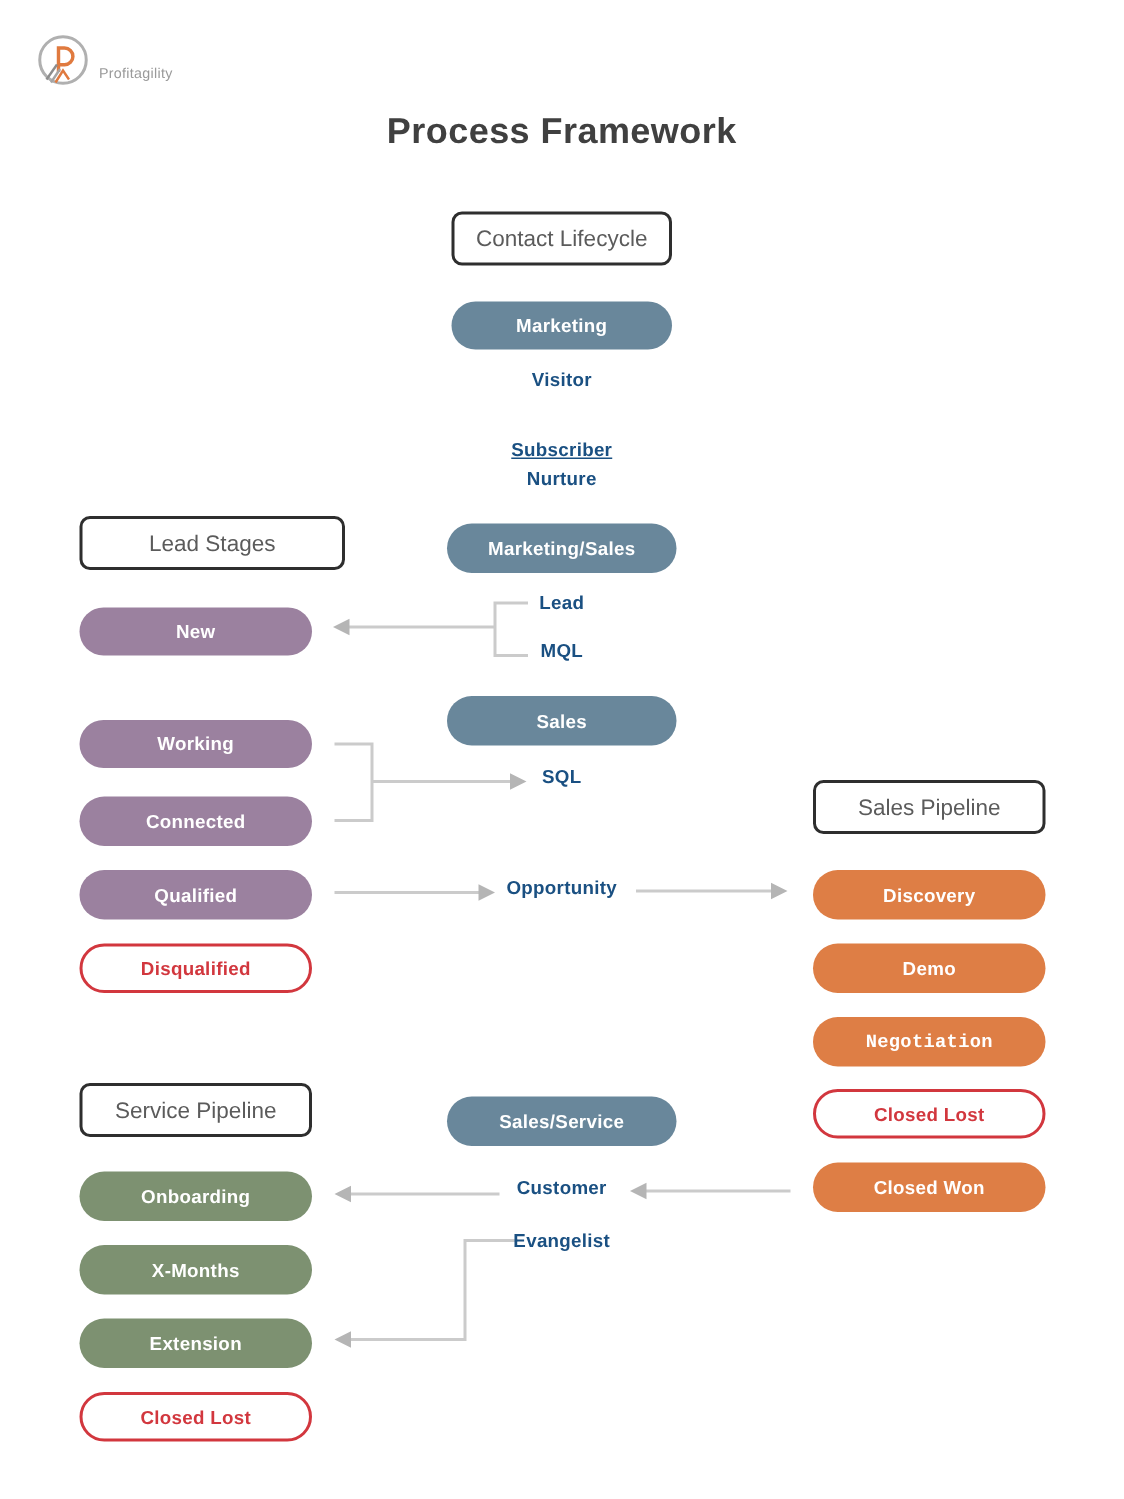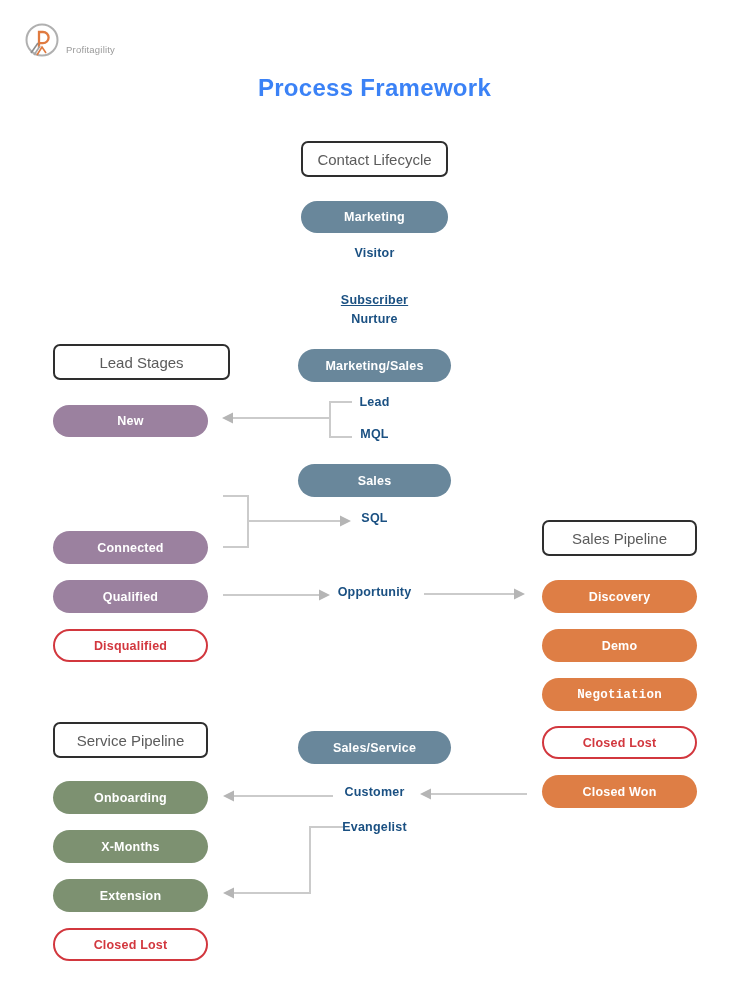--- a/index.html
+++ b/index.html
@@ -2,21 +2,21 @@
 <html style="--slate: #69879b; --purple: #9b819f; --green: #7d9171; --orange: #de7e45; --red: #d2373e; --navy: #1a5082; --line: #cbcbcb; --arrow: #b5b5b5;"><head>
 <meta charset="utf-8">
 <style>
   html,body{margin:0;padding:0;background:#ffffff;}
   .canvas{
     position:relative;width:749px;height:999px;background:#ffffff;
     font-family:"Liberation Sans",sans-serif;overflow:hidden;padding-left:16px;
   }
   .title{
     position:absolute;left:0;top:74px;width:749px;text-align:center;
-    font-size:24px;font-weight:bold;color:#3b82f6;letter-spacing:.3px;
+    font-size:24px;font-weight:bold;color:#404040;letter-spacing:.3px;
   }
   .logo{position:absolute;left:23px;top:22px;width:38px;height:38px;}
   .logo-text{
     position:absolute;left:66px;top:44px;font-size:9.5px;color:#9a9a9a;letter-spacing:.2px;
   }
   .outline-box{
     position:absolute;box-sizing:border-box;background:#fff;
     border:2px solid #2e2e2e;border-radius:7px;
     display:flex;align-items:center;justify-content:center;
     color:#5b5b5b;font-size:15px;
@@ -106,20 +106,21 @@
   <div class="flow-label" style="left:298px;top:427px;">MQL</div>
   <div class="pill slate" style="left:298px;top:464px;width:153px;height:33px;">Sales</div>
   <div class="flow-label" style="left:298px;top:511px;">SQL</div>
   <div class="flow-label" style="left:298px;top:585px;">Opportunity</div>
   <div class="pill slate" style="left:298px;top:731px;width:153px;height:33px;">Sales/Service</div>
   <div class="flow-label" style="left:298px;top:785px;">Customer</div>
   <div class="flow-label" style="left:298px;top:820px;">Evangelist</div>
 
   <div class="outline-box" style="left:53px;top:344px;width:177px;height:36px;">Lead Stages</div>
   <div class="pill purple" style="left:53px;top:405px;width:155px;height:32px;">New</div>
+  <div class="pill purple" style="left:53px;top:480px;width:155px;height:32px;">Working</div>
   <div class="pill purple" style="left:53px;top:531px;width:155px;height:33px;">Connected</div>
   <div class="pill purple" style="left:53px;top:580px;width:155px;height:33px;">Qualified</div>
   <div class="pill red-outline" style="left:53px;top:629px;width:155px;height:33px;">Disqualified</div>
 
   <div class="outline-box" style="left:542px;top:520px;width:155px;height:36px;">Sales Pipeline</div>
   <div class="pill orange" style="left:542px;top:580px;width:155px;height:33px;">Discovery</div>
   <div class="pill orange" style="left:542px;top:629px;width:155px;height:33px;">Demo</div>
   <div class="pill orange" style="left:542px;top:678px;width:155px;height:33px;font-family:Liberation Mono, monospace;">Negotiation</div>
   <div class="pill red-outline" style="left:542px;top:726px;width:155px;height:33px;">Closed Lost</div>
   <div class="pill orange" style="left:542px;top:775px;width:155px;height:33px;">Closed Won</div>

